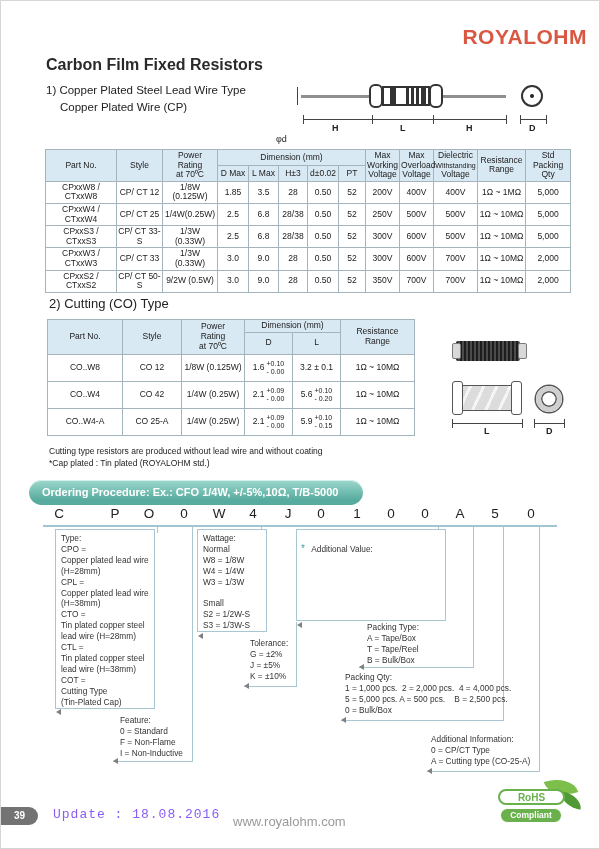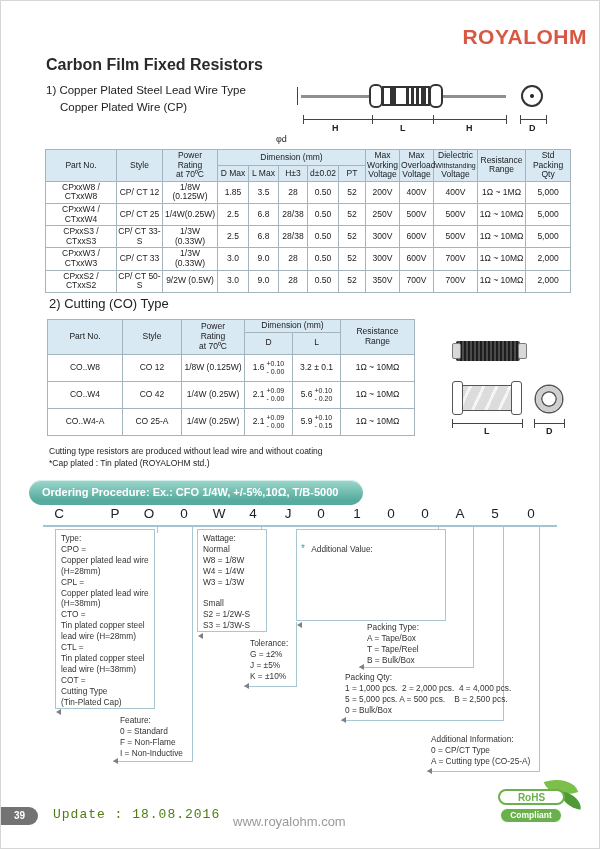--- a/index.html
+++ b/index.html
@@ -80,21 +80,21 @@
   .arrow { position:absolute; width:0; height:0; border-top:3px solid transparent;
            border-bottom:3px solid transparent; border-right:5px solid #808080; }
   .bullet { position:absolute; left:4px; top:14px; color:#3f9fae; font-size:10px; }
   .rbox-sub { padding-left:9px; }
 
   
   .pagebadge { position:absolute; left:0; top:806px; width:37px; height:18px; background:#737373;
                border-radius:0 9px 9px 0; color:#fff; font-size:10px; font-weight:bold;
                text-align:center; line-height:18px; }
   .update { position:absolute; left:52px; top:806px; font-family:"Liberation Mono", monospace;
-            font-size:13px; letter-spacing:1px; color:#4d7c0f; }
+            font-size:13px; letter-spacing:1px; color:#8b5cf6; }
   .website { position:absolute; left:232px; top:813px; font-size:13px; color:#9a9a9a; }
   .rohs { position:absolute; left:497px; top:776px; width:90px; height:62px; }
   .leaf { position:absolute; border-radius:0 100% 0 100%; }
   .leaf1 { left:48px; top:0px; width:30px; height:20px; background:#7cbf4a; transform:rotate(-18deg); }
   .leaf2 { left:62px; top:16px; width:22px; height:15px; background:#4f9a34; transform:rotate(10deg); }
   .rohs-top { position:absolute; left:0px; top:12px; width:67px; height:16px; background:#fff;
               border:2px solid #6ab04c; border-radius:8px; color:#6ab04c; font-weight:bold;
               font-size:10px; text-align:center; line-height:13px; }
   .rohs-bot { position:absolute; left:2px; top:31px; width:62px; height:15px; background:#6ab04c;
               border:1px solid #fff; border-radius:8px; color:#fff; font-weight:bold;

